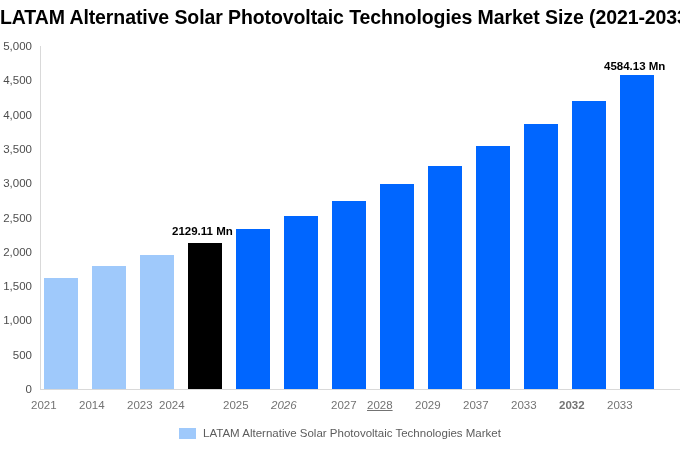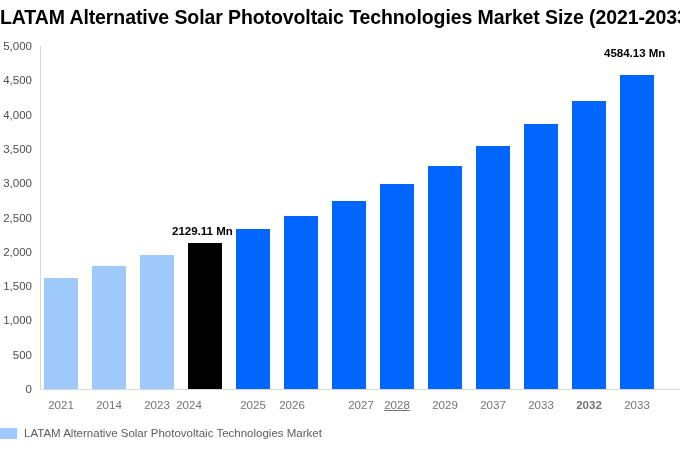--- a/index.html
+++ b/index.html
@@ -98,35 +98,36 @@
     color: #000000;
     white-space: nowrap;
     line-height: 12px;
   }
 
   
   .x-tick {
     position: absolute;
     top: 399px;
     width: 60px;
-    text-align: center;
+    text-align: left;
     font-size: 11.5px;
     color: #737373;
     line-height: 12px;
     white-space: nowrap;
   }
 
   
   .legend {
     position: absolute;
     left: 0px;
     top: 427px;
     width: 680px;
     display: flex;
     align-items: center;
+    justify-content: center;
     gap: 7px;
   }
   .legend-swatch {
     width: 17px;
     height: 11px;
     background: #9fc9fb;
     display: inline-block;
   }
   .legend-label {
     font-size: 11.5px;
@@ -174,32 +175,32 @@
       <div class="y-tick" style="top: 109.6px;">4,000</div>
       <div class="y-tick" style="top: 75.3px;">4,500</div>
       <div class="y-tick" style="top: 41px;">5,000</div>
     </div>
   <div id="x-ticks-layer">
       <div class="x-tick" style="left: 31px;">2021</div>
       <div class="x-tick" style="left: 79px;">2014</div>
       <div class="x-tick" style="left: 127px;">2023</div>
       <div class="x-tick" style="left: 159px;">2024</div>
       <div class="x-tick" style="left: 223px;">2025</div>
-      <div class="x-tick" style="left: 262px;">2026</div>
+      <div class="x-tick" style="left: 271px; font-style: italic;">2026</div>
       <div class="x-tick" style="left: 331px;">2027</div>
       <div class="x-tick" style="left: 367px; text-decoration: underline;">2028</div>
       <div class="x-tick" style="left: 415px;">2029</div>
       <div class="x-tick" style="left: 463px;">2037</div>
       <div class="x-tick" style="left: 511px;">2033</div>
       <div class="x-tick" style="left: 559px; font-weight: bold;">2032</div>
       <div class="x-tick" style="left: 607px;">2033</div>
     </div>
   <div id="labels-layer">
       <div class="data-label" style="left: 172px; top: 224.943px;">2129.11 Mn</div>
-      <div class="data-label" style="left: 604px; top: 47px; text-align: right;">4584.13 Mn</div>
+      <div class="data-label" style="left: 604px; top: 60px; text-align: right;">4584.13 Mn</div>
     </div>
 
   <div class="legend">
     <span class="legend-swatch"></span>
     <span class="legend-label">LATAM Alternative Solar Photovoltaic Technologies Market</span>
   </div>
 
 </div>
 
 </body></html>

